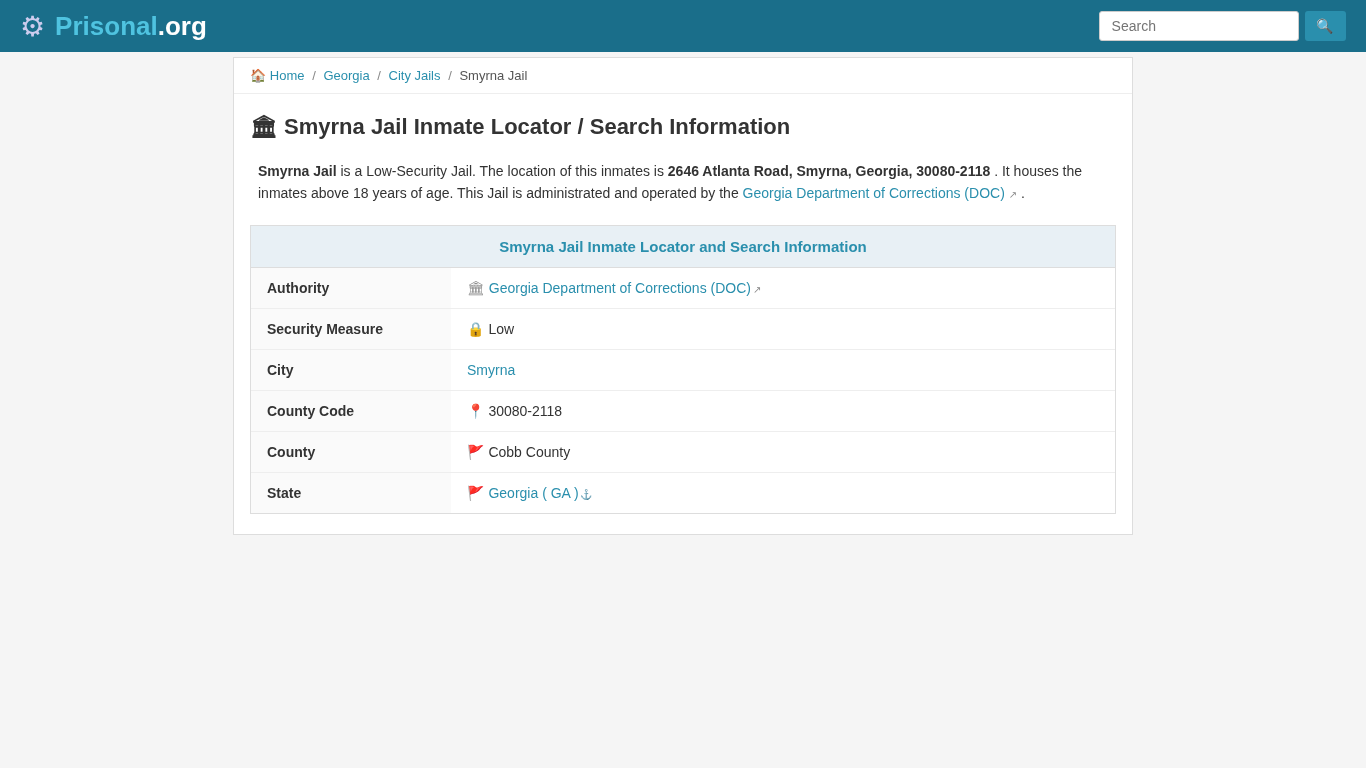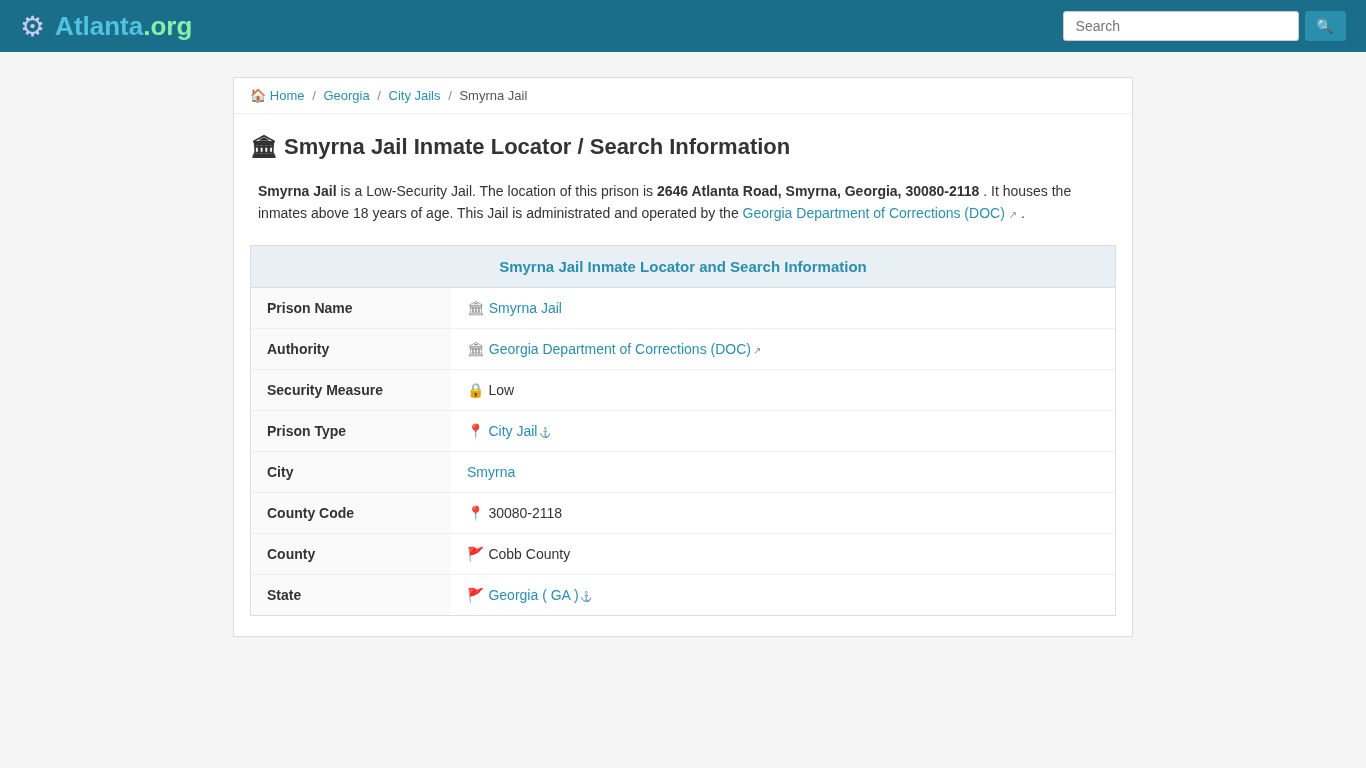--- a/index.html
+++ b/index.html
@@ -34,37 +34,37 @@
     .search-area {
       display: flex;
       align-items: center;
       gap: 6px;
     }
     .search-input {
       padding: 6px 12px;
       border: 1px solid #ccc;
       border-radius: 3px;
       font-size: 14px;
-      width: 236px;
+      width: 200px;
       color: #999;
     }
     .search-btn {
       background: #2a8fad;
       border: none;
       border-radius: 3px;
       padding: 7px 12px;
       cursor: pointer;
       color: #fff;
       font-size: 14px;
     }
 
     
     .main-wrapper {
       max-width: 900px;
-      margin: 25px auto;
+      margin: 5px auto;
       background: #fff;
       border: 1px solid #ddd;
     }
 
     
     .breadcrumb {
       padding: 10px 16px;
       font-size: 13px;
       color: #555;
       border-bottom: 1px solid #eee;
@@ -147,21 +147,21 @@
       margin-left: 2px;
     }
   </style>
 </head>
 <body>
 
 <header class="header">
   <div class="logo-area">
     <span class="logo-icon">⚙</span>
     <span class="logo-text">
-      <span>Atlanta</span><span style="color:#86efac">.org</span>
+      <span>Prisonal</span><span style="color:#ffffff">.org</span>
     </span>
   </div>
   <div class="search-area">
     <input class="search-input" type="text" placeholder="Search" style="">
     <button class="search-btn">🔍</button>
   </div>
 </header>
 
 <div class="main-wrapper">
 
@@ -177,53 +177,45 @@
   </div>
 
   <h1 class="page-title">
     <span>🏛</span>
     <span>Smyrna Jail Inmate Locator / Search Information</span>
   </h1>
 
   <div class="description">
     <p>
       <strong>Smyrna Jail</strong>
-      <span> is a Low-Security Jail. The location of this prison is </span>
+      <span> is a Low-Security Jail. The location of this inmates is </span>
       <strong>2646 Atlanta Road, Smyrna, Georgia, 30080-2118</strong>
       <span>. It houses the inmates above 18 years of age. This Jail is administrated and operated by the </span>
       <a href="#">Georgia Department of Corrections (DOC)</a>
       <span style="font-size:10px;color:#888;">↗</span>
       <span>.</span>
     </p>
   </div>
 
   <div class="info-section">
     <div class="info-header">Smyrna Jail Inmate Locator and Search Information</div>
     <table class="info-table">
       <tbody>
 
-        <tr>
-          <td>Prison Name</td>
-          <td><span class="cell-icon">🏛</span><a href="#">Smyrna Jail</a></td>
-        </tr>
 
         <tr>
           <td>Authority</td>
           <td><span class="cell-icon">🏛</span><a href="#">Georgia Department of Corrections (DOC)</a><span class="ext-icon">↗</span></td>
         </tr>
 
         <tr>
           <td>Security Measure</td>
           <td><span class="cell-icon">🔒</span><span>Low</span></td>
         </tr>
 
-        <tr>
-          <td>Prison Type</td>
-          <td><span class="cell-icon">📍</span><a href="#">City Jail</a><span class="ext-icon">⚓</span></td>
-        </tr>
 
 
 
         <tr>
           <td>City</td>
           <td><a href="#">Smyrna</a></td>
         </tr>
 
         <tr>
           <td>County Code</td>

